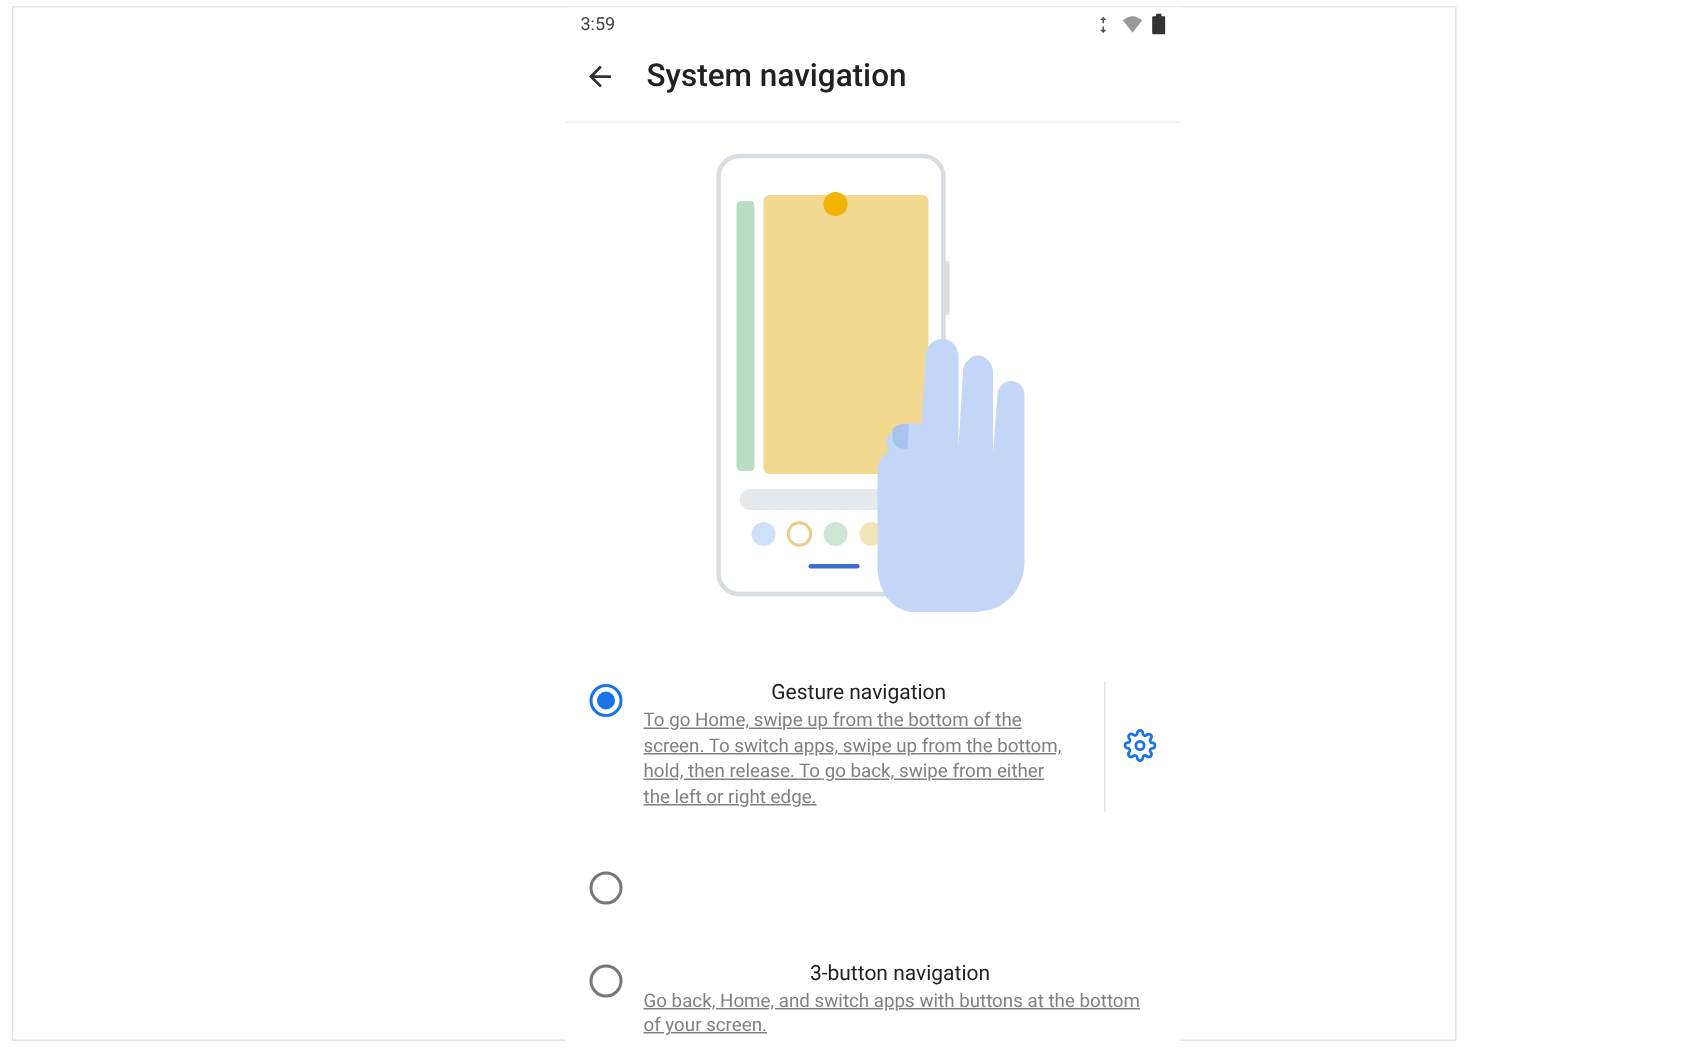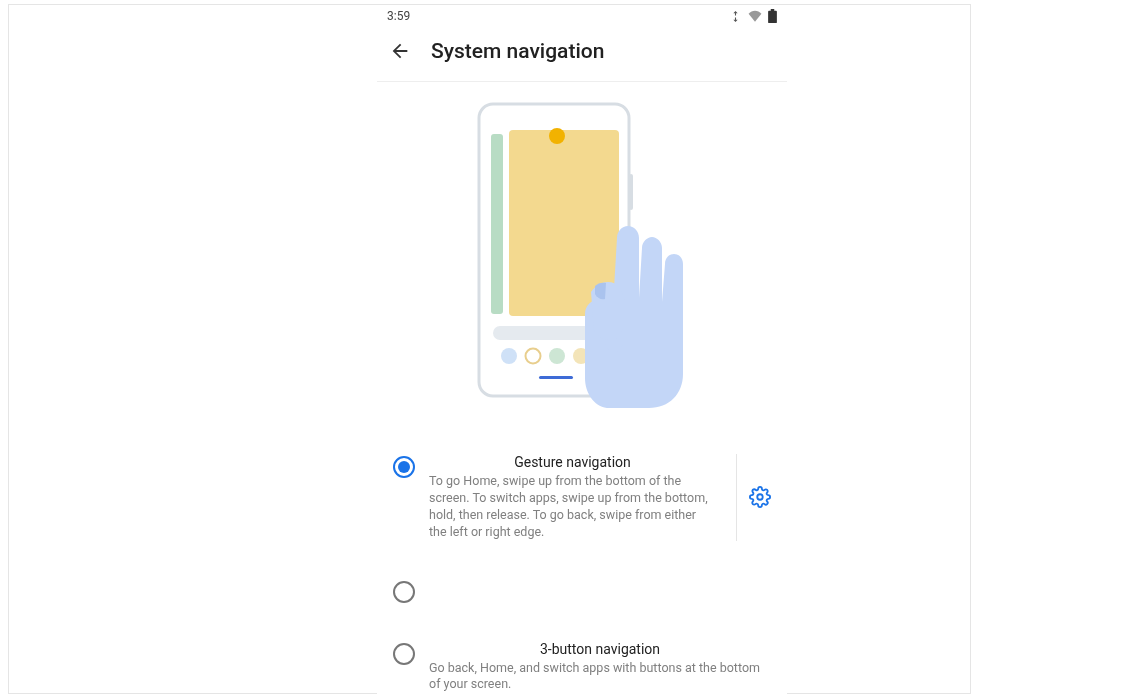--- a/index.html
+++ b/index.html
@@ -94,20 +94,21 @@
   .option-title {
     font-size: 14px;
     color: #222;
     margin-bottom: 3px;
     text-align: center;
   }
   .option-desc {
     font-size: 12.5px;
     color: #808080;
     line-height: 1.35;
+    text-decoration: underline;
   }
   .gear-wrap {
     border-left: 1px solid #e5e5e5;
     padding-left: 12px;
     margin-left: 6px;
     display:flex;
     align-items:center;
     align-self: stretch;
   }
   .gear-wrap svg { display:block; }

